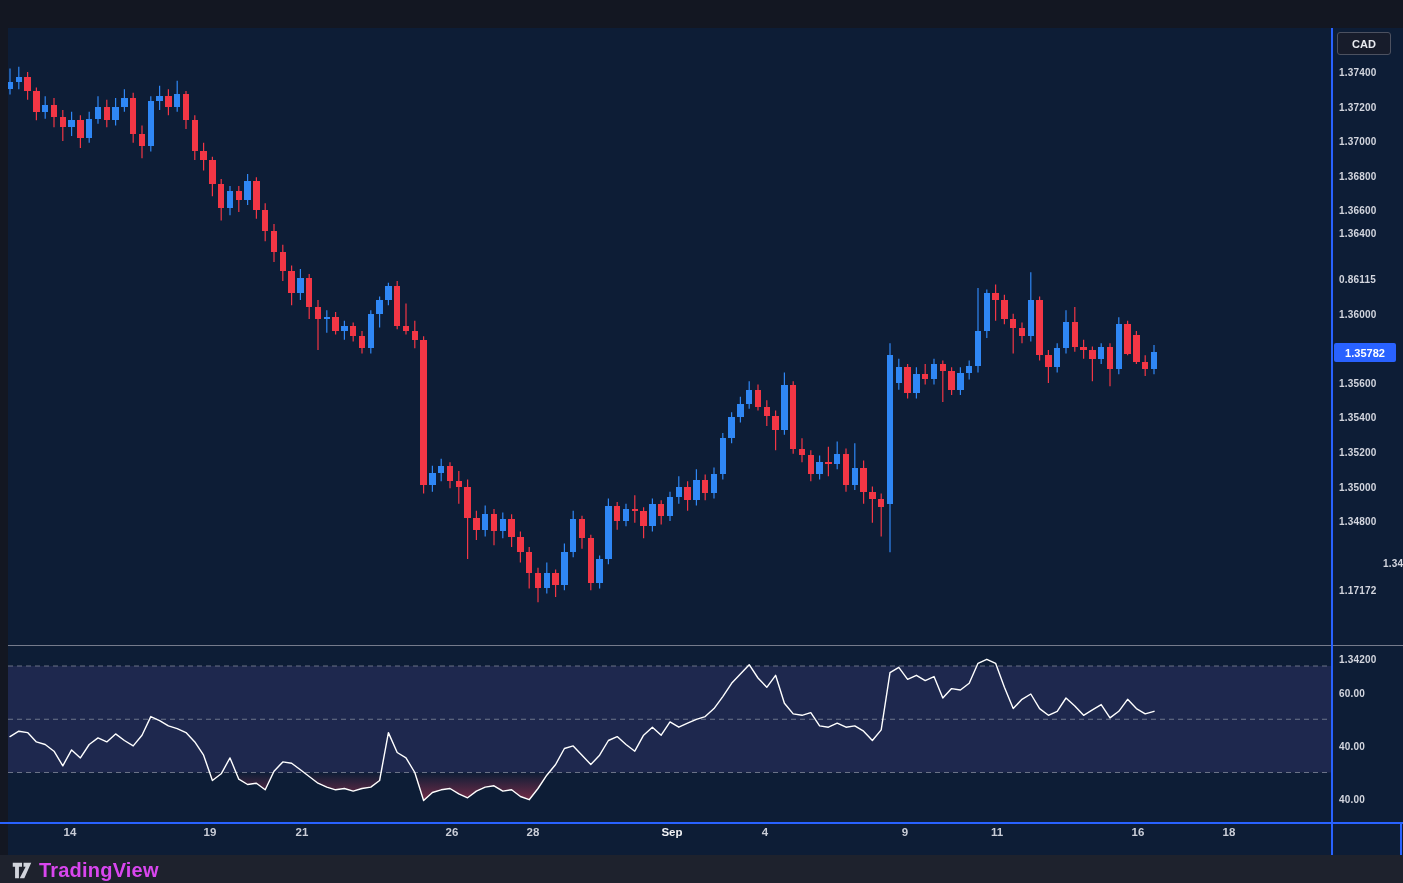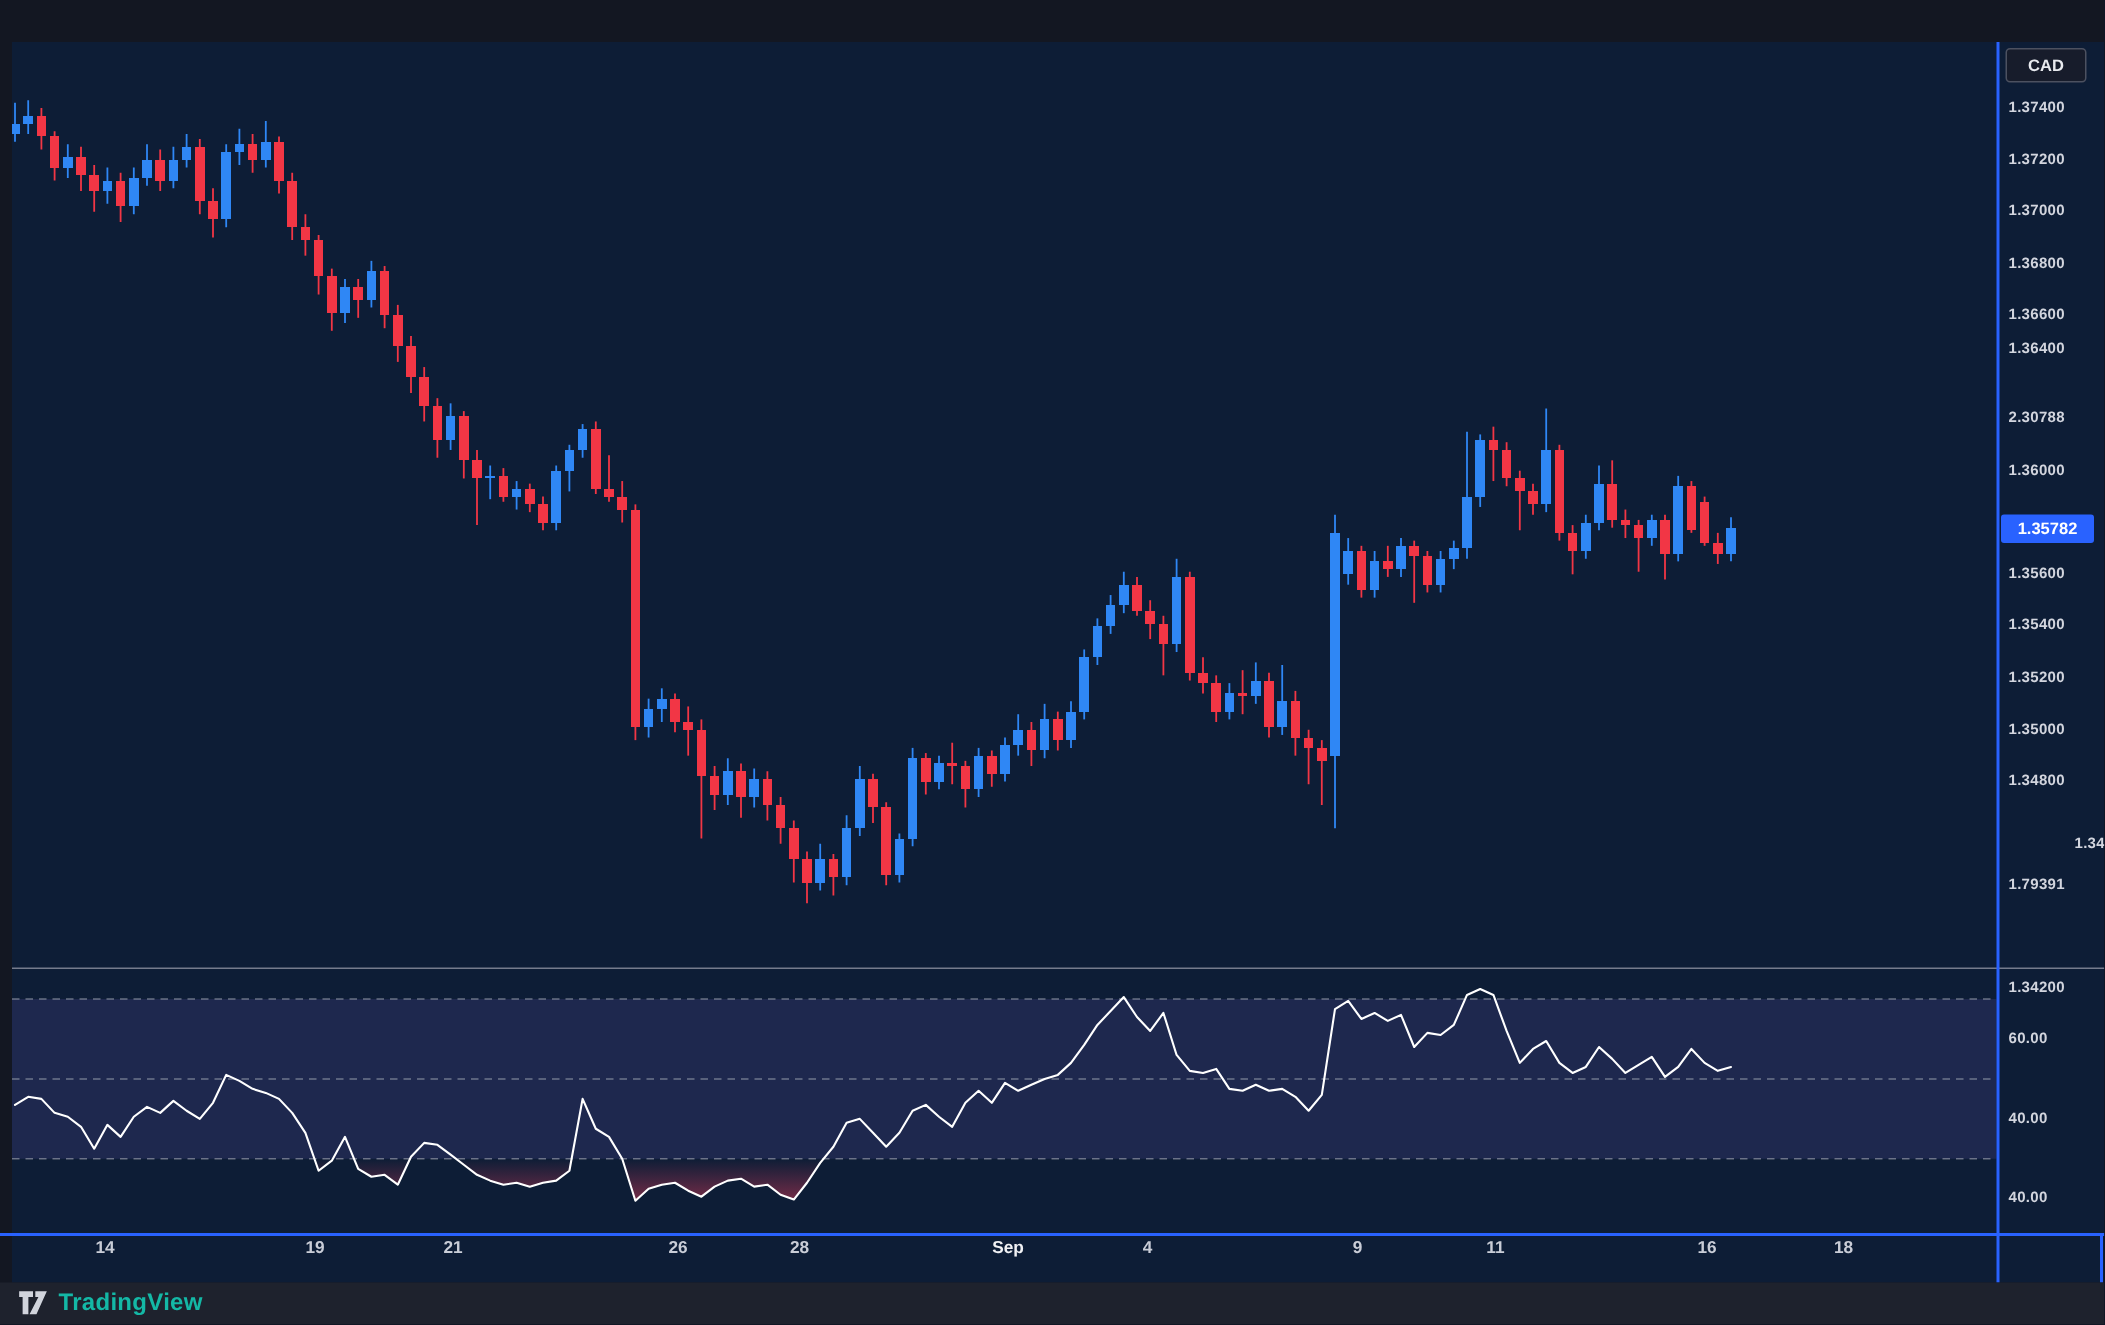--- a/index.html
+++ b/index.html
@@ -23,21 +23,21 @@
          font-size:11.5px;font-weight:700;}
   .tlabel.em{color:#f0f1f4;}
   .chip{position:absolute;left:1337px;top:32px;width:54px;height:23px;background:#171c2b;
          border:1px solid #4c5160;border-radius:3px;color:#e8eaef;font-size:11px;font-weight:700;
          display:flex;align-items:center;justify-content:center;box-sizing:border-box;}
   .badge{position:absolute;left:1334px;top:343px;width:62px;height:19px;background:#2962ff;
          border-radius:2px;color:#ffffff;font-size:11px;font-weight:700;display:flex;
          align-items:center;justify-content:center;}
   .footer{position:absolute;left:0;top:855px;width:100%;height:28px;background:#1e222d;}
   .brand{position:absolute;left:12px;top:4px;display:flex;align-items:center;gap:7px;}
-  .brand-text{color:#14b8a6;font-size:16px;font-weight:700;letter-spacing:.2px;}
+  .brand-text{color:#d946ef;font-size:20px;font-weight:700;letter-spacing:.2px;}
   .price-axis-zone{position:absolute;left:1333px;top:28px;width:70px;height:794px;cursor:ns-resize;}
   .time-axis-zone{position:absolute;left:0;top:823px;width:1403px;height:32px;cursor:ew-resize;}
 </style>
 </head>
 <body>
 
 <div class="stage">
 
 
   <div class="chart-bg"></div>
@@ -335,29 +335,29 @@
   <div class="chip">CAD</div>
   <div class="badge">1.35782</div>
 
   <div id="priceLabels">
       <div class="plabel" style="top: 72px;">1.37400</div>
       <div class="plabel" style="top: 106.542px;">1.37200</div>
       <div class="plabel" style="top: 141.084px;">1.37000</div>
       <div class="plabel" style="top: 175.626px;">1.36800</div>
       <div class="plabel" style="top: 210.168px;">1.36600</div>
       <div class="plabel" style="top: 233px;">1.36400</div>
-      <div class="plabel" style="top: 279.252px;">2.30788</div>
+      <div class="plabel" style="top: 279.252px;">0.86115</div>
       <div class="plabel" style="top: 313.794px;">1.36000</div>
       <div class="plabel" style="top: 382.878px;">1.35600</div>
       <div class="plabel" style="top: 417.42px;">1.35400</div>
       <div class="plabel" style="top: 451.962px;">1.35200</div>
       <div class="plabel" style="top: 486.504px;">1.35000</div>
       <div class="plabel" style="top: 521.046px;">1.34800</div>
       <div class="plabel" style="top: 563px; margin-left: 44px;">1.34600</div>
-      <div class="plabel" style="top: 590.13px;">1.79391</div>
+      <div class="plabel" style="top: 590.13px;">1.17172</div>
       <div class="plabel" style="top: 624.672px; margin-top: 34px;">1.34200</div>
     </div>
   <div id="rsiLabels">
       <div class="rlabel" style="top: 692.625px;">60.00</div>
       <div class="rlabel" style="top: 745.875px;">40.00</div>
       <div class="rlabel" style="top: 799.125px;">40.00</div>
     </div>
   <div id="timeLabels">
       <div class="tlabel" style="left: 70px;">14</div>
       <div class="tlabel" style="left: 210px;">19</div>

